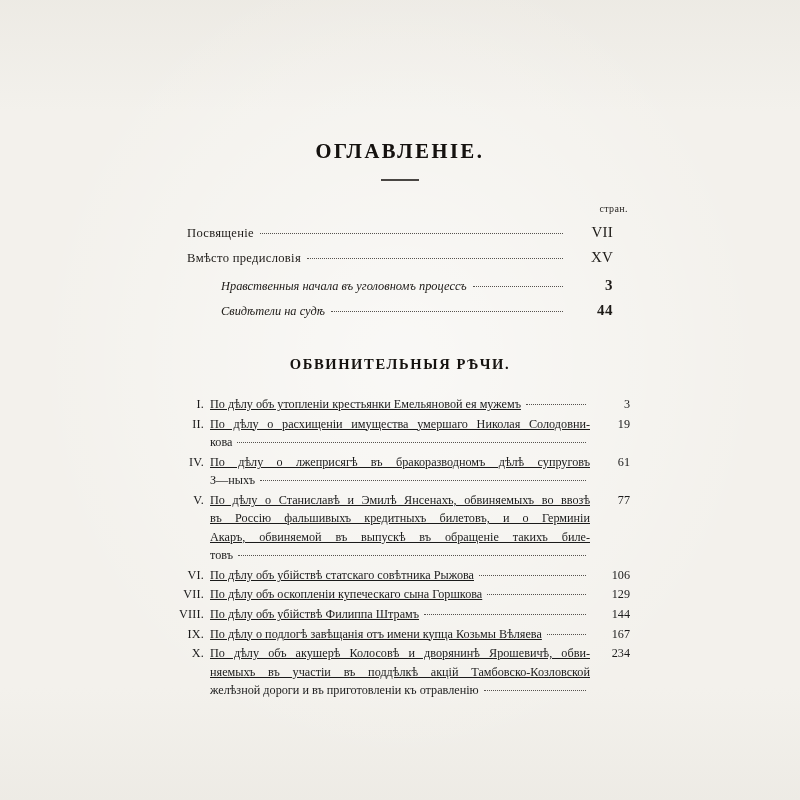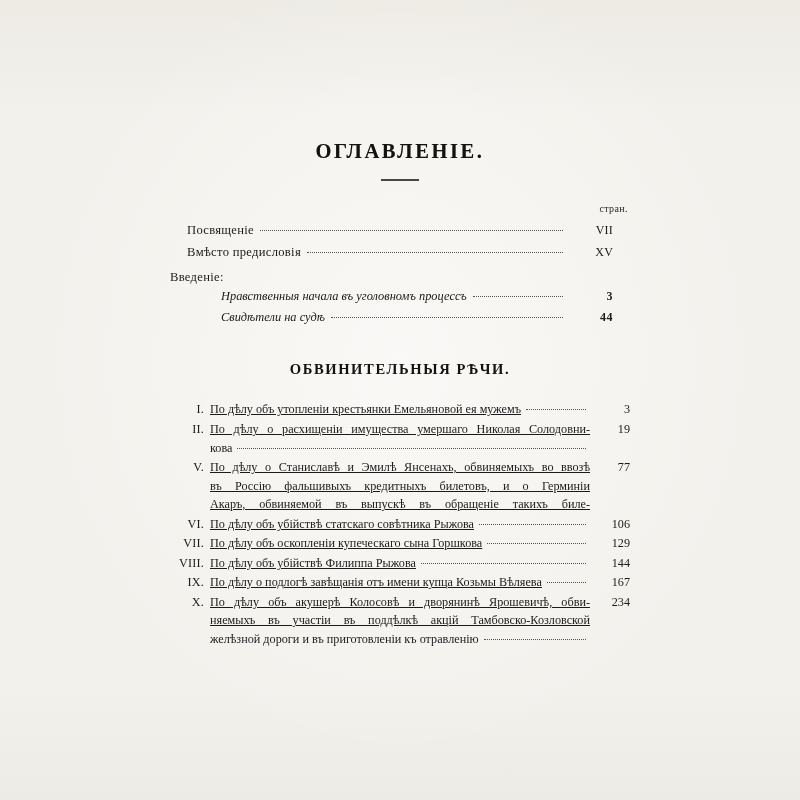--- a/index.html
+++ b/index.html
@@ -67,21 +67,21 @@
     align-items: baseline;
     font-size: 12.6px;
     line-height: 1.55;
     color: #1d1a17;
     margin: 2px 17px;
   }
   .toc-line .num-col {
     width: 46px;
     flex: 0 0 46px;
     text-align: right;
-    font-size: 12px;
+    font-size: 15px;
     letter-spacing: 0.2px;
   }
   .toc-line .label {
     white-space: nowrap;
   }
   .toc-line .dots {
     flex: 1 1 auto;
     margin: 0 4px 0 6px;
     border-bottom: 1px dotted #3a3632;
     transform: translateY(-3px);
@@ -195,21 +195,20 @@
       </div>
 
       <div class="toc-line">
         <span class="label">Вмѣсто предисловія</span>
         <span class="dots"></span>
         <span class="num-col">XV</span>
       </div>
 
     </div>
 
-    <div class="intro-label">Введеніе:</div>
 
     <div class="intro-items">
 
       <div class="toc-line">
         <span class="label">Нравственныя начала въ уголовномъ процессъ</span>
         <span class="dots"></span>
         <span class="num-col">3</span>
       </div>
 
       <div class="toc-line">
@@ -243,33 +242,50 @@
           </span>
           <span class="cont">
             <span class="text">кова</span>
             <span class="dots"></span>
           </span>
         </span>
         <span class="page-num">19</span>
       </div>
 
 
+      <div class="entry">
+        <span class="roman">IV.</span>
+        <span class="body">
+          <span class="text-row">
+            <span class="text justify">По дѣлу о лжеприсягѣ въ бракоразводномъ дѣлѣ супруговъ</span>
+          </span>
+          <span class="cont">
+            <span class="text">З—ныхъ</span>
+            <span class="dots"></span>
+          </span>
+        </span>
+        <span class="page-num">61</span>
+      </div>
 
       <div class="entry">
         <span class="roman">V.</span>
         <span class="body">
           <span class="text-row">
             <span class="text justify">По дѣлу о Станиславѣ и Эмилѣ Янсенахъ, обвиняемыхъ во ввозѣ</span>
           </span>
           <span class="text-row">
             <span class="text justify">въ Россію фальшивыхъ кредитныхъ билетовъ, и о Герминіи</span>
           </span>
           <span class="text-row">
             <span class="text justify">Акаръ, обвиняемой въ выпускѣ въ обращеніе такихъ биле-</span>
           </span>
+          <span class="cont">
+            <span class="text">товъ</span>
+            <span class="dots"></span>
+          </span>
         </span>
         <span class="page-num">77</span>
       </div>
 
       <div class="entry">
         <span class="roman">VI.</span>
         <span class="body">
           <span class="text-row">
             <span class="text">По дѣлу объ убійствѣ статскаго совѣтника Рыжова</span>
             <span class="dots"></span>
@@ -286,21 +302,21 @@
             <span class="dots"></span>
           </span>
         </span>
         <span class="page-num">129</span>
       </div>
 
       <div class="entry">
         <span class="roman">VIII.</span>
         <span class="body">
           <span class="text-row">
-            <span class="text">По дѣлу объ убійствѣ Филиппа Рыжова</span>
+            <span class="text">По дѣлу объ убійствѣ Филиппа Штрамъ</span>
             <span class="dots"></span>
           </span>
         </span>
         <span class="page-num">144</span>
       </div>
 
       <div class="entry">
         <span class="roman">IX.</span>
         <span class="body">
           <span class="text-row">

